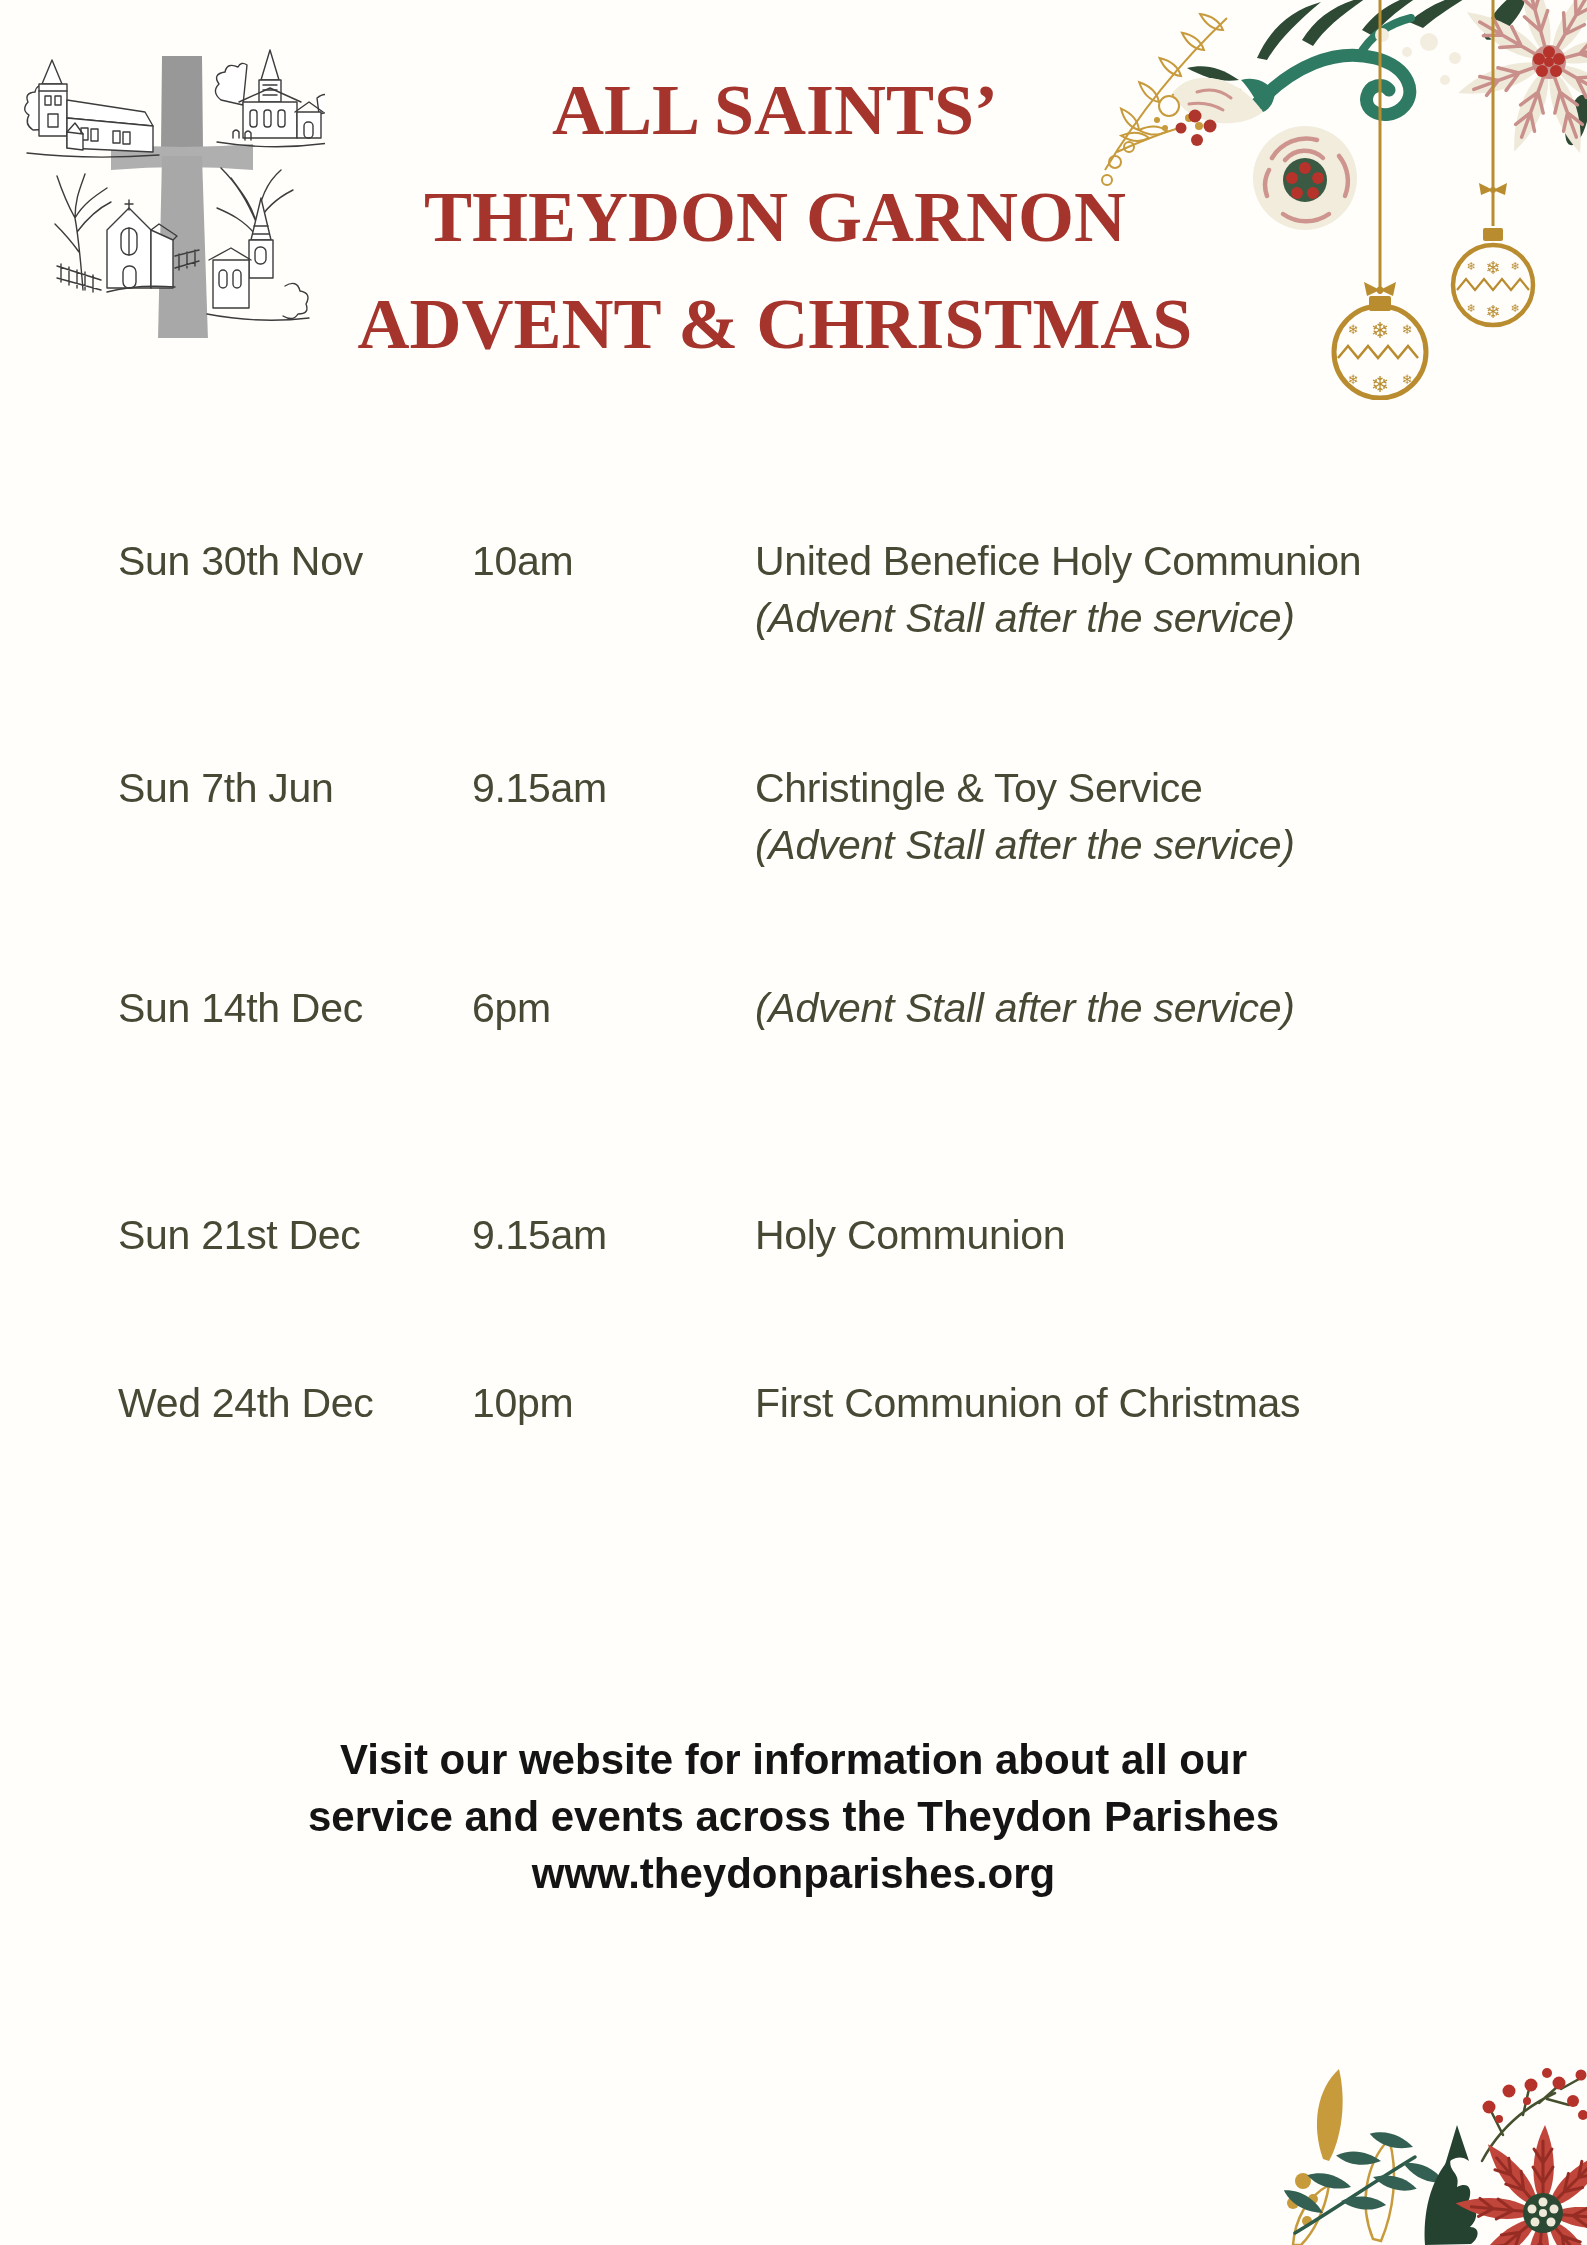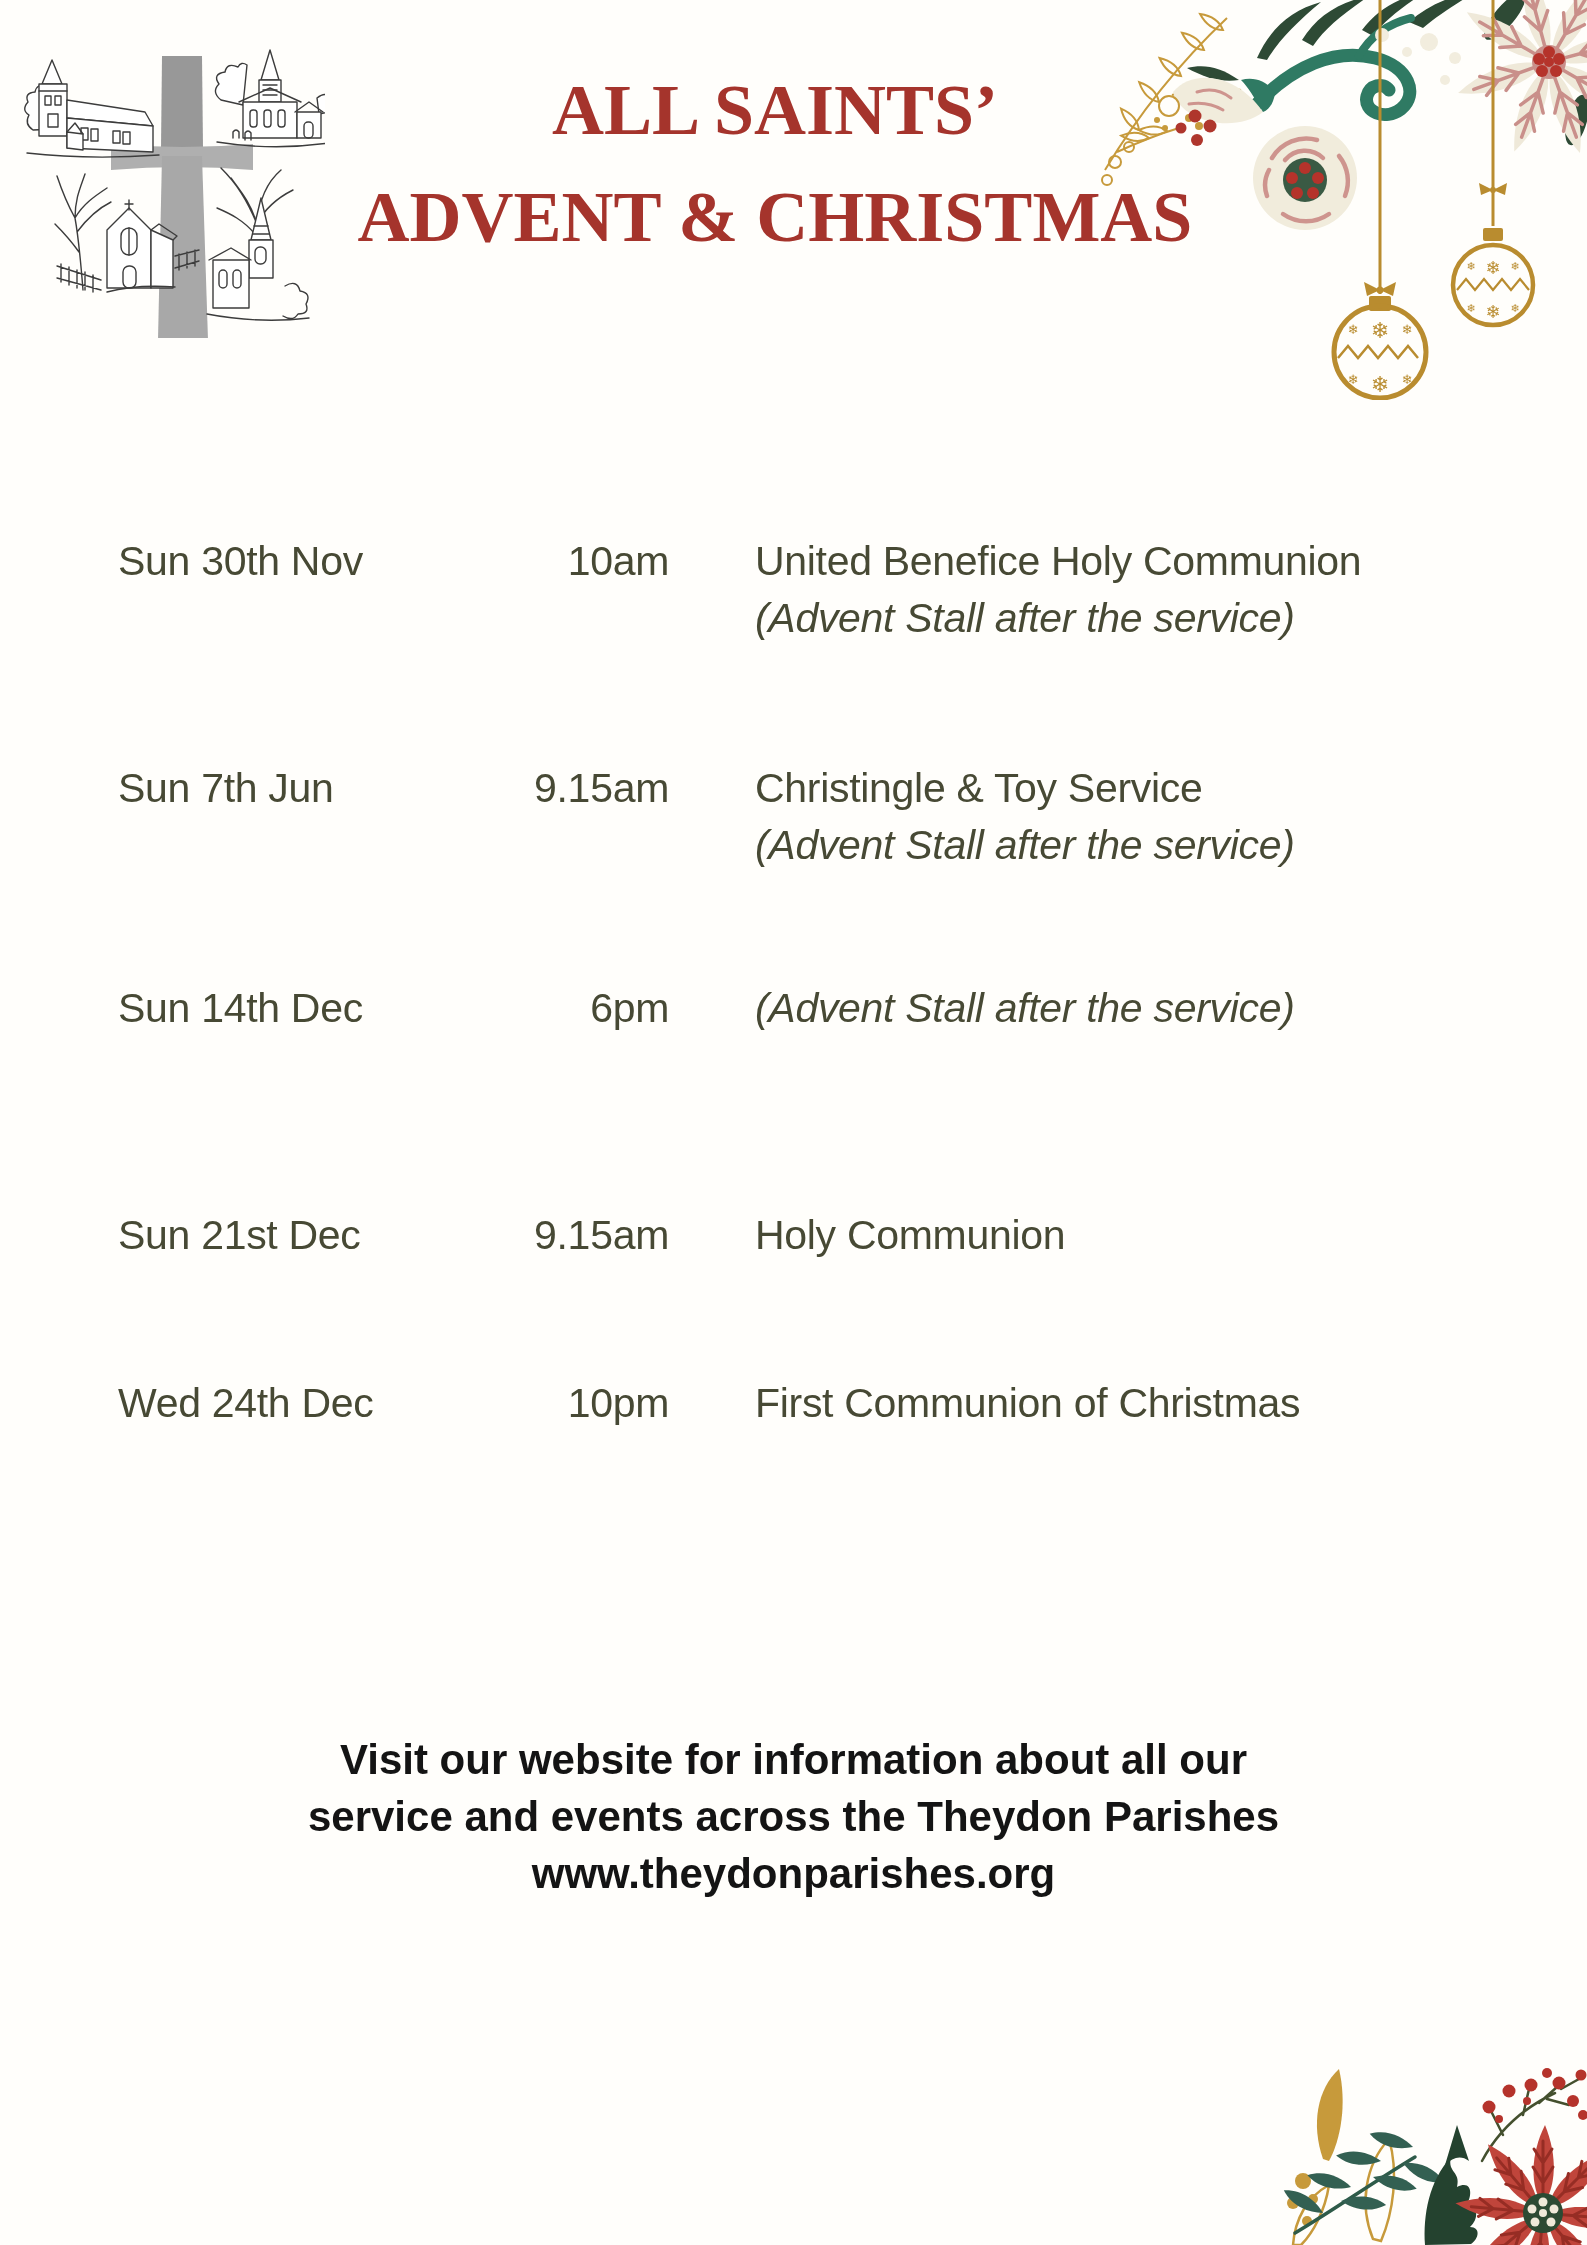--- a/index.html
+++ b/index.html
@@ -6,21 +6,21 @@
   .page{position:relative;width:1587px;height:2245px;margin:0 auto;overflow:hidden;
         background:var(--background,#FFFEFB);
         font-family:"Liberation Sans","DejaVu Sans",sans-serif;}
   .deco{position:absolute;}
   .title{position:absolute;left:280px;top:57px;width:990px;text-align:center;
          font-family:"Liberation Serif","DejaVu Serif",serif;font-weight:700;
          font-size:72px;line-height:107px;color:var(--title-red,#A5342C);}
   .schedule-row{position:absolute;left:0;width:100%;height:120px;
         color:var(--body-olive,#474934);font-size:41px;line-height:57px;letter-spacing:-0.3px;}
   .c-date{position:absolute;left:118px;top:0;white-space:nowrap;text-align:center;}
-  .c-time{position:absolute;left:434px;top:0;width:235px;text-align:right;white-space:nowrap;}
+  .c-time{position:absolute;left:472px;top:0;width:235px;text-align:left;white-space:nowrap;}
   .c-service{position:absolute;left:755px;top:0;width:690px;}
   .note{font-style:italic;}
   .footer{position:absolute;left:0;top:1731px;width:100%;text-align:center;
           font-weight:700;font-size:42px;line-height:57px;color:var(--footer-black,#141414);}
   svg{display:block;}
 </style>
 </head>
 <body>
 
 <div class="page">
@@ -95,20 +95,21 @@
         <rect x="12" y="106" width="8" height="18" rx="4"></rect>
         <rect x="26" y="106" width="8" height="18" rx="4"></rect>
         <path d="M78,122 q12,-7 15,5 q12,2 6,13 q4,10 -8,10 q-5,8 -15,2"></path>
         <path d="M0,150 q52,10 102,4"></path>
       </g>
     </g>
   </svg>
 
   <div class="title">
     <div>ALL SAINTS’</div>
+    <div>THEYDON GARNON</div>
     <div>ADVENT &amp; CHRISTMAS</div>
   </div>
 
   <svg class="deco" style="left:1077px;top:0" width="510" height="400" viewBox="0 0 510 400">
     <defs>
       <path id="gleafo" d="M0,0 Q8,-12 0,-28 Q-8,-12 0,0 Z"></path>
       <g id="petalC">
         <path d="M0,-6 C14,-28 16,-62 2,-96 C-14,-64 -14,-28 0,-6 Z" fill="#EFE9D9"></path>
         <path d="M0,-14 L0,-80 M0,-32 L12,-50 M0,-32 L-12,-50 M0,-54 L10,-70 M0,-54 L-10,-70" stroke="#C98F8A" stroke-width="3.5" fill="none" stroke-linecap="round"></path>
       </g>

